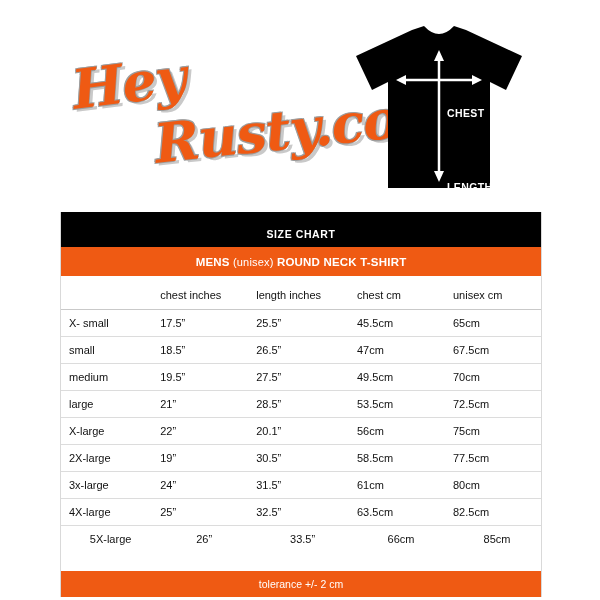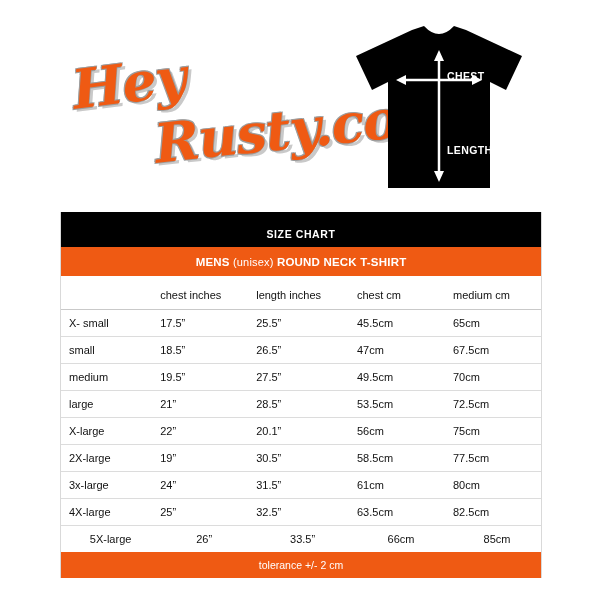--- a/index.html
+++ b/index.html
@@ -69,20 +69,21 @@
     height: 170px;
   }
   .shirt-wrap svg { display: block; }
   .shirt-label {
     position: absolute;
     font-family: "Liberation Sans", sans-serif;
     font-weight: bold;
     font-size: 10.5px;
     color: #ffffff;
     letter-spacing: 0.4px;
+    margin-top: 37px;
   }
   .label-chest { left: 93px; top: 48px; }
   .label-length { left: 93px; top: 122px; }
 
   
   .chart {
     position: absolute;
     left: 60px;
     top: 212px;
     width: 480px;
@@ -110,20 +111,21 @@
   .bar-orange .light {
     font-weight: normal;
     font-size: 11px;
   }
   .bar-footer {
     background: #ef5a13;
     color: #ffffff;
     text-align: center;
     font-size: 10.5px;
     padding: 7px 0 7px 0;
+    margin-top: 19px;
   }
 
   table.size-table {
     width: 100%;
     border-collapse: collapse;
     font-size: 11px;
     color: #111111;
   }
   table.size-table th,
   table.size-table td {
@@ -193,21 +195,21 @@
         <col class="c2">
         <col class="c3">
         <col class="c4">
     </colgroup>
     <thead>
       <tr>
         <th></th>
         <th>chest inches</th>
         <th>length inches</th>
         <th>chest cm</th>
-        <th>medium cm</th>
+        <th>unisex cm</th>
       </tr>
     </thead>
     <tbody>
       <tr>
         <td>X- small</td>
         <td>17.5”</td>
         <td>25.5”</td>
         <td>45.5cm</td>
         <td>65cm</td>
       </tr>

